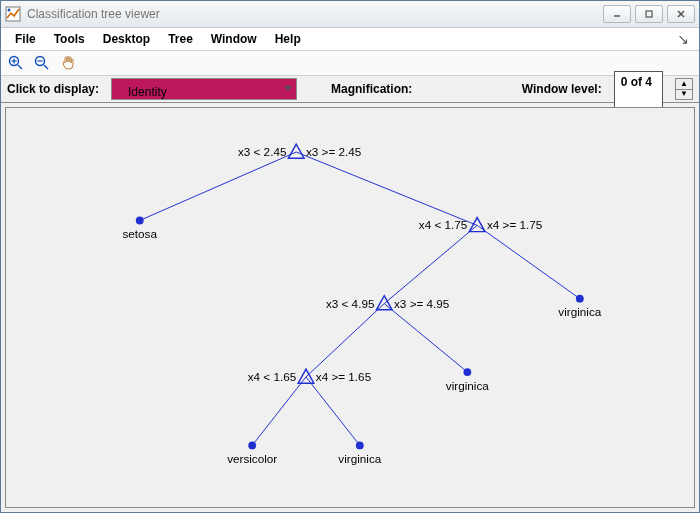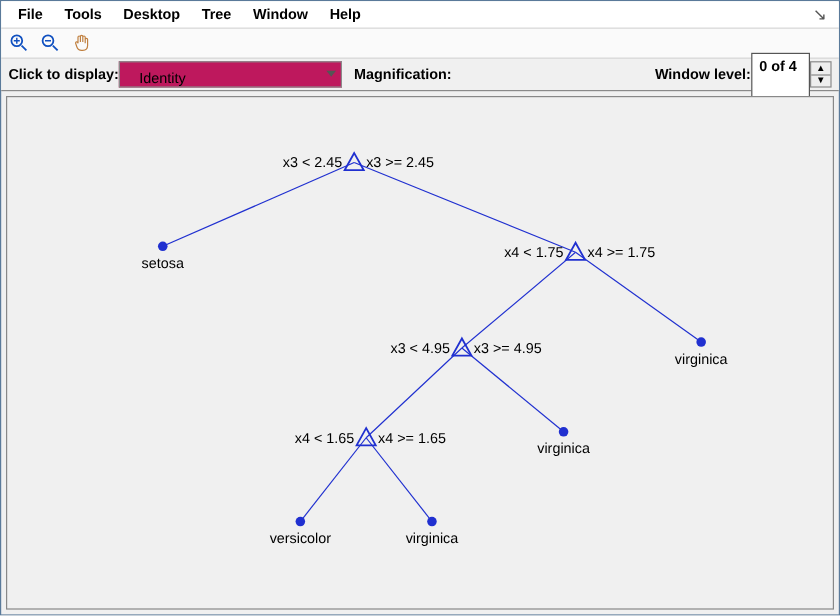--- a/index.html
+++ b/index.html
@@ -83,21 +83,21 @@
     display: flex; align-items: center; justify-content: center;
     cursor: pointer;
   }
   .controlbar {
     height: 26px;
     background: #f0f0f0;
     border-bottom: 1px solid #8a8a8a;
     display: flex;
     align-items: center;
     padding: 0 6px;
-    gap: 0;
+    gap: 12px;
     font-size: 12px;
   }
   .ctl-label { font-weight: bold; }
   .combo {
     height: 20px;
     border: 1px solid #8a8a8a;
     background: #be185d;
     display: flex;
     align-items: flex-end;
     padding: 0 18px 0 16px;
@@ -146,20 +146,47 @@
   .edge { stroke: #2030d0; stroke-width: 1; fill: none; }
   .leaf-node { fill: #2030d0; }
   .split-node { fill: none; stroke: #2030d0; stroke-width: 1.5; }
   .tree-text { font-family: Arial, sans-serif; font-size: 12px; fill: #000; }
 </style>
 </head>
 <body>
 
 <div class="window">
 
+  <div class="titlebar">
+    <span class="title-icon">
+      <svg width="16" height="16" viewBox="0 0 16 16">
+        <rect x="1" y="1" width="14" height="14" fill="#fff" stroke="#7a7a7a"></rect>
+        <path d="M2 12 L6 7 L9 10 L14 3" stroke="#d06000" stroke-width="1.5" fill="none"></path>
+        <circle cx="4" cy="4" r="1.5" fill="#2050c0"></circle>
+      </svg>
+    </span>
+    <span class="title-text">Classification tree viewer</span>
+    <div class="win-buttons">
+      <div class="win-btn">
+        <svg width="10" height="10">
+            <line x1="2" y1="7" x2="8" y2="7" stroke="#555" stroke-width="1.5"></line>
+          </svg>
+      </div>
+      <div class="win-btn">
+        <svg width="10" height="10">
+            <rect x="2" y="2" width="6" height="6" fill="none" stroke="#555" stroke-width="1.2"></rect>
+          </svg>
+      </div>
+      <div class="win-btn">
+        <svg width="10" height="10">
+            <path d="M2 2 L8 8 M8 2 L2 8" stroke="#555" stroke-width="1.5"></path>
+          </svg>
+      </div>
+    </div>
+  </div>
 
   <div class="menubar">
     <span class="menu-item">File</span>
     <span class="menu-item">Tools</span>
     <span class="menu-item">Desktop</span>
     <span class="menu-item">Tree</span>
     <span class="menu-item">Window</span>
     <span class="menu-item">Help</span>
     <span class="menu-spacer"></span>
     <span class="menu-undock">↘</span>

